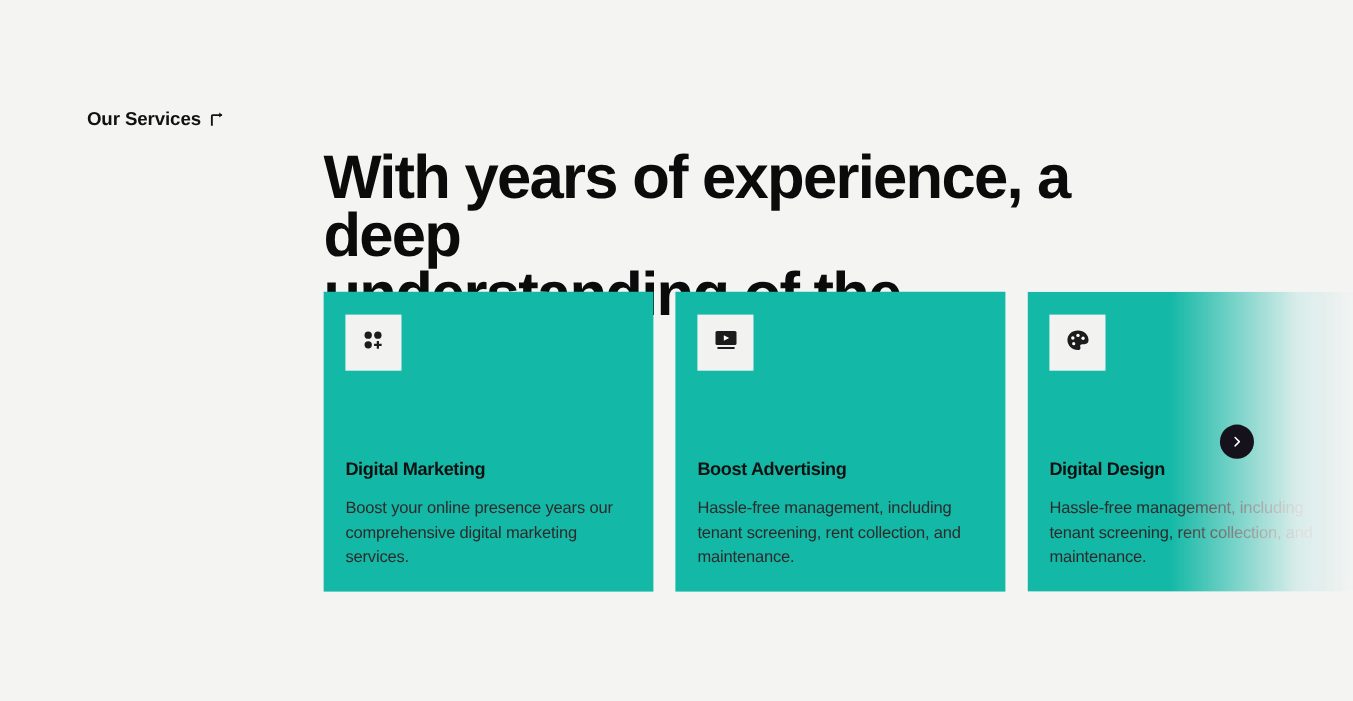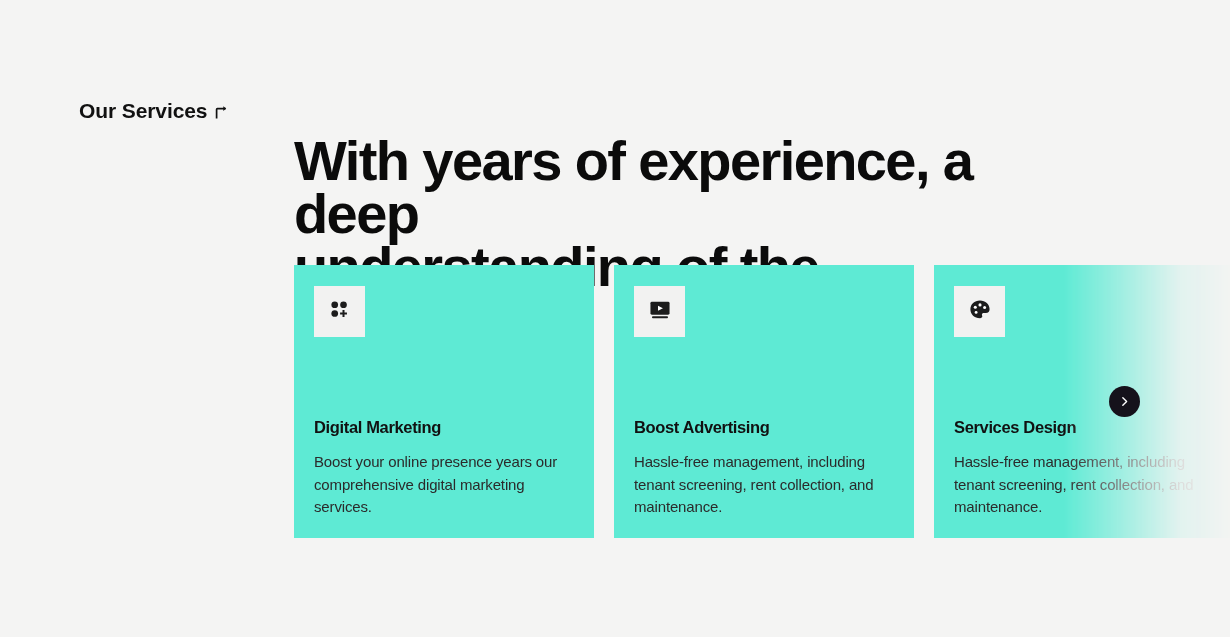--- a/index.html
+++ b/index.html
@@ -22,21 +22,21 @@
   }
 
   
   .eyebrow {
     position: absolute;
     left: 79px;
     top: 100px;
     display: flex;
     align-items: center;
     gap: 7px;
-    font-size: 21px;
+    font-size: 17px;
     font-weight: 700;
     letter-spacing: -0.1px;
     color: #111111;
     line-height: 1;
   }
   .eyebrow-arrow {
     display: block;
     width: 16px;
     height: 16px;
     margin-top: 1px;
@@ -67,21 +67,21 @@
   }
   .track {
     display: flex;
     gap: 20px;
     height: 100%;
   }
   .card {
     position: relative;
     flex: 0 0 300px;
     height: 273px;
-    background: #5eead4;
+    background: #14b8a6;
     box-sizing: border-box;
     padding: 21px 20px 0 20px;
   }
   .card.is-faded {
     -webkit-mask-image: linear-gradient(to right, #000 0px, #000 130px, rgba(0,0,0,0.12) 245px, rgba(0,0,0,0) 300px);
             mask-image: linear-gradient(to right, #000 0px, #000 130px, rgba(0,0,0,0.12) 245px, rgba(0,0,0,0) 300px);
   }
 
   .icon-tile {
     width: 51px;
@@ -190,21 +190,21 @@
                        C12.5 19.2 13.3 18.4 13.3 17.3 C13.3 16.6 12.9 16.2 12.9 15.5
                        C12.9 14.6 13.7 13.9 14.8 13.9 L16.8 13.9 C19.3 13.9 20.6 12.6 20.6 10.2
                        C20.6 5.2 16.4 1.4 11 1.4 Z" fill="#1c1c1c"></path>
               <circle cx="6.3" cy="8.3" r="1.55" fill="#ffffff"></circle>
               <circle cx="11" cy="5.9" r="1.55" fill="#ffffff"></circle>
               <circle cx="15.6" cy="8.5" r="1.5" fill="#ffffff"></circle>
               <circle cx="7.1" cy="13.4" r="1.45" fill="#ffffff"></circle>
             </svg>
           </span>
         </div>
-        <div class="card-title">Services Design</div>
+        <div class="card-title">Digital Design</div>
         <div class="card-desc">Hassle-free management, including tenant screening, rent collection, and maintenance.</div>
       </div>
 
     </div>
   </div>
 
   <button class="next-btn" aria-label="Next">
     <span>
       <svg width="13" height="13" viewBox="0 0 14 14" fill="none">
         <path d="M5.2 2.9 L9.3 7 L5.2 11.1" stroke="#ffffff" stroke-width="1.5" fill="none" stroke-linecap="round" stroke-linejoin="round"></path>

